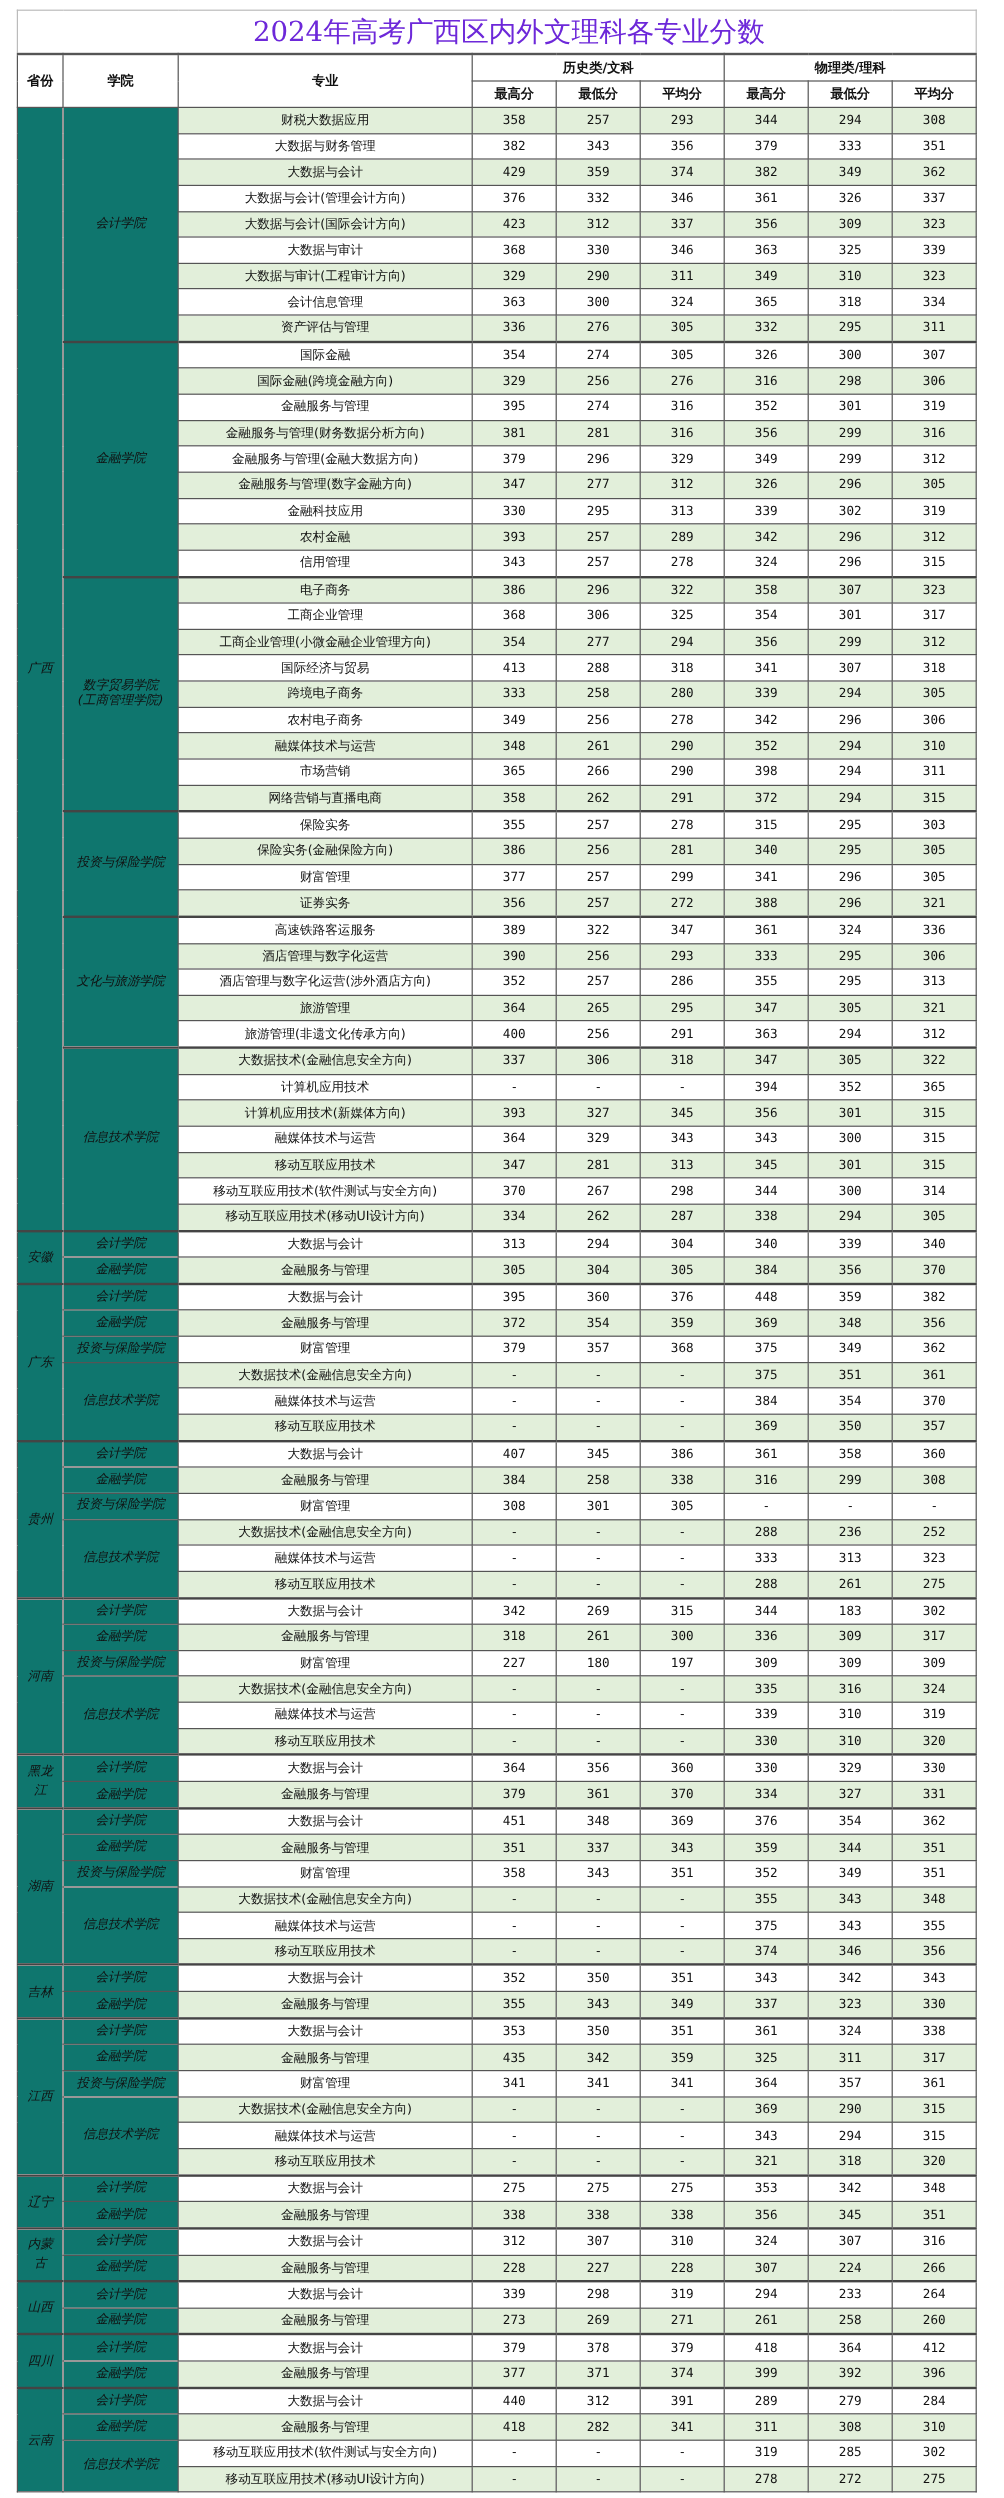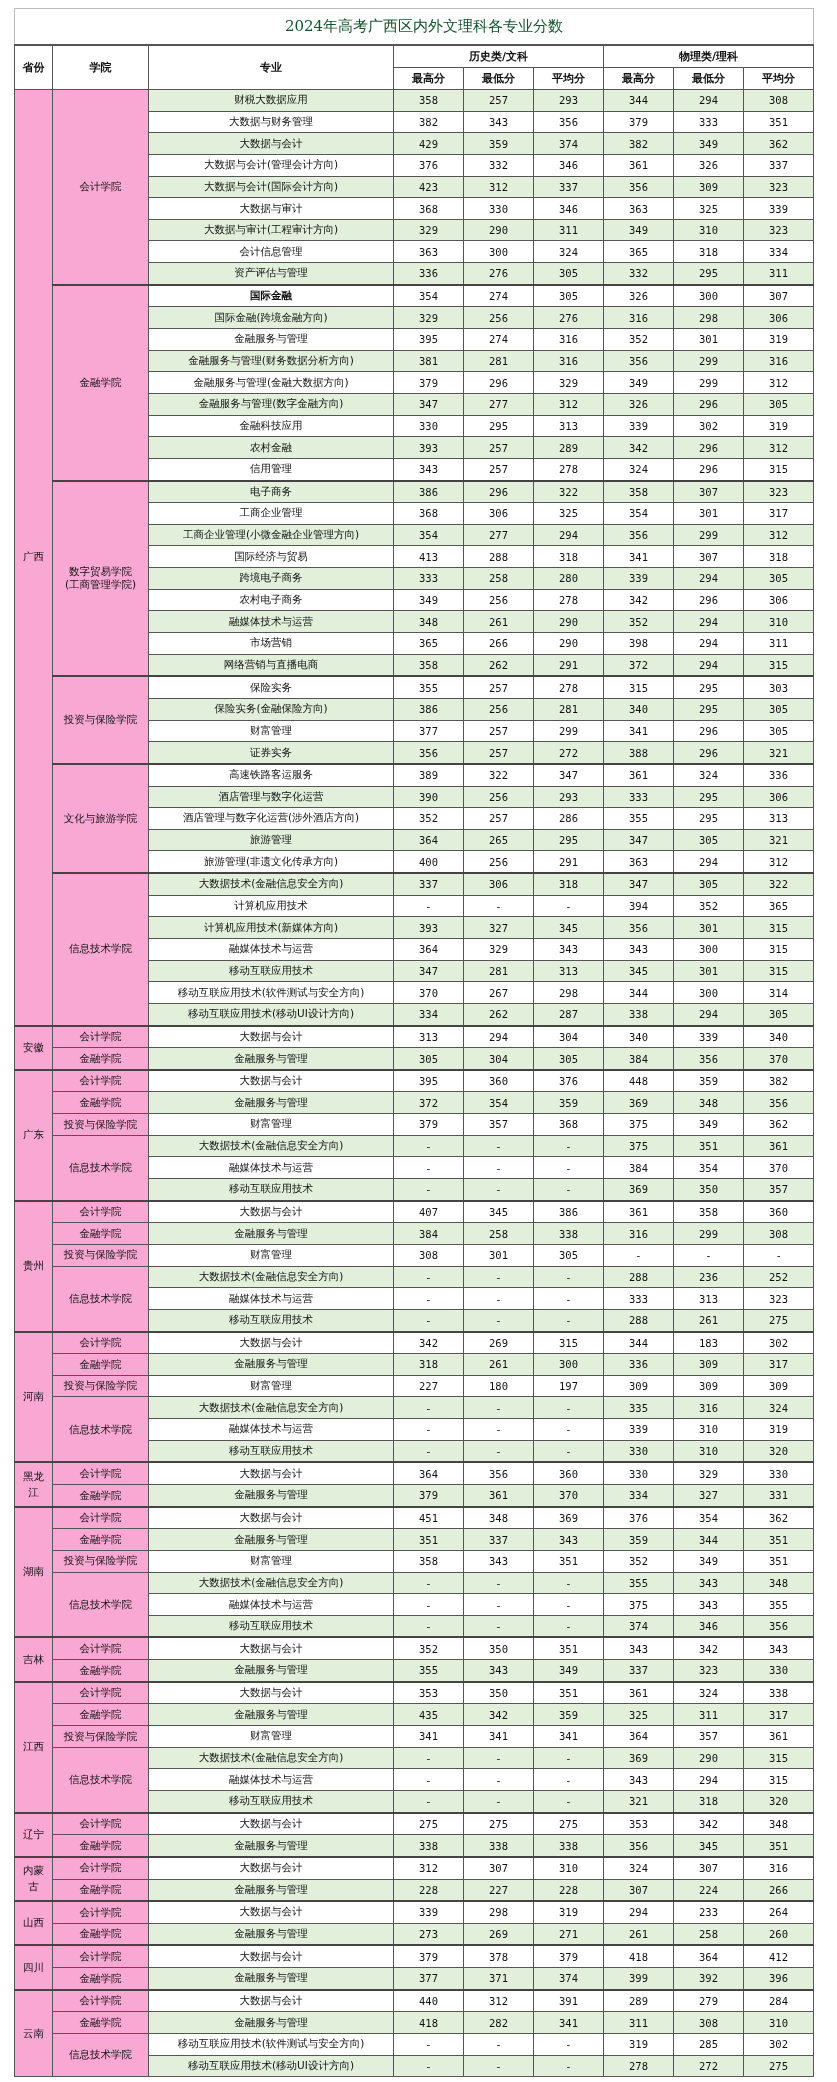--- a/index.html
+++ b/index.html
@@ -3,27 +3,27 @@
 <meta charset="utf-8">
 <style>
   html, body { margin: 0; padding: 0; background: #ffffff; }
   body { width: 837px; height: 2082px; position: relative; overflow: hidden;
          font-family: "DejaVu Sans", "Liberation Sans", sans-serif; color: #111; }
   #sheet { position: absolute; left: 14px; top: 8px; width: 799px; }
   table { border-collapse: collapse; table-layout: fixed; width: 799px; }
   td, th { border: 1px solid #555; padding: 0; text-align: center; vertical-align: middle;
            white-space: nowrap; overflow: hidden; }
   .title { height: 35px; font-family: "DejaVu Serif", "Liberation Serif", serif;
-           font-size: 15px; color: #14532d; border: 1px solid #bbb; border-bottom: 2px solid #555; padding-left: 20px; }
+           font-size: 23px; color: #6d28d9; border: 1px solid #bbb; border-bottom: 2px solid #555; padding-left: 20px; }
   th { font-size: 11px; font-weight: bold; height: 21px; }
   th.tall { height: 43px; margin-left: 24px; }
   td { font-size: 10.5px; height: 20.65px; }
   td.num { font-family: "DejaVu Sans Mono", "Liberation Mono", monospace; font-size: 10.5px; }
   tr.green td.g { background: #e2efda; }
-  td.prov, td.college { background: #f9a8d4; }
+  td.prov, td.college { background: #0f766e; font-style: italic; }
   td.college { line-height: 1.3; white-space: normal; }
   tr.group-start td { border-top: 2px solid #444; }
 </style>
 </head>
 <body>
 
 <div id="sheet">
   <table>
     <colgroup>
       <col style="width:38px">
@@ -135,21 +135,21 @@
           <td class="g">资产评估与管理</td>
           <td class="g num">336</td>
           <td class="g num">276</td>
           <td class="g num">305</td>
           <td class="g num">332</td>
           <td class="g num">295</td>
           <td class="g num">311</td>
         </tr>
         <tr>
           <td class="college" rowspan="9" style="border-top: 2px solid rgb(68, 68, 68);">金融学院</td>
-          <td class="g" style="border-top: 2px solid rgb(68, 68, 68); font-weight: bold;">国际金融</td>
+          <td class="g" style="border-top: 2px solid rgb(68, 68, 68);">国际金融</td>
           <td class="g num" style="border-top: 2px solid rgb(68, 68, 68);">354</td>
           <td class="g num" style="border-top: 2px solid rgb(68, 68, 68);">274</td>
           <td class="g num" style="border-top: 2px solid rgb(68, 68, 68);">305</td>
           <td class="g num" style="border-top: 2px solid rgb(68, 68, 68);">326</td>
           <td class="g num" style="border-top: 2px solid rgb(68, 68, 68);">300</td>
           <td class="g num" style="border-top: 2px solid rgb(68, 68, 68);">307</td>
         </tr>
         <tr class="green">
           <td class="g">国际金融(跨境金融方向)</td>
           <td class="g num">329</td>

